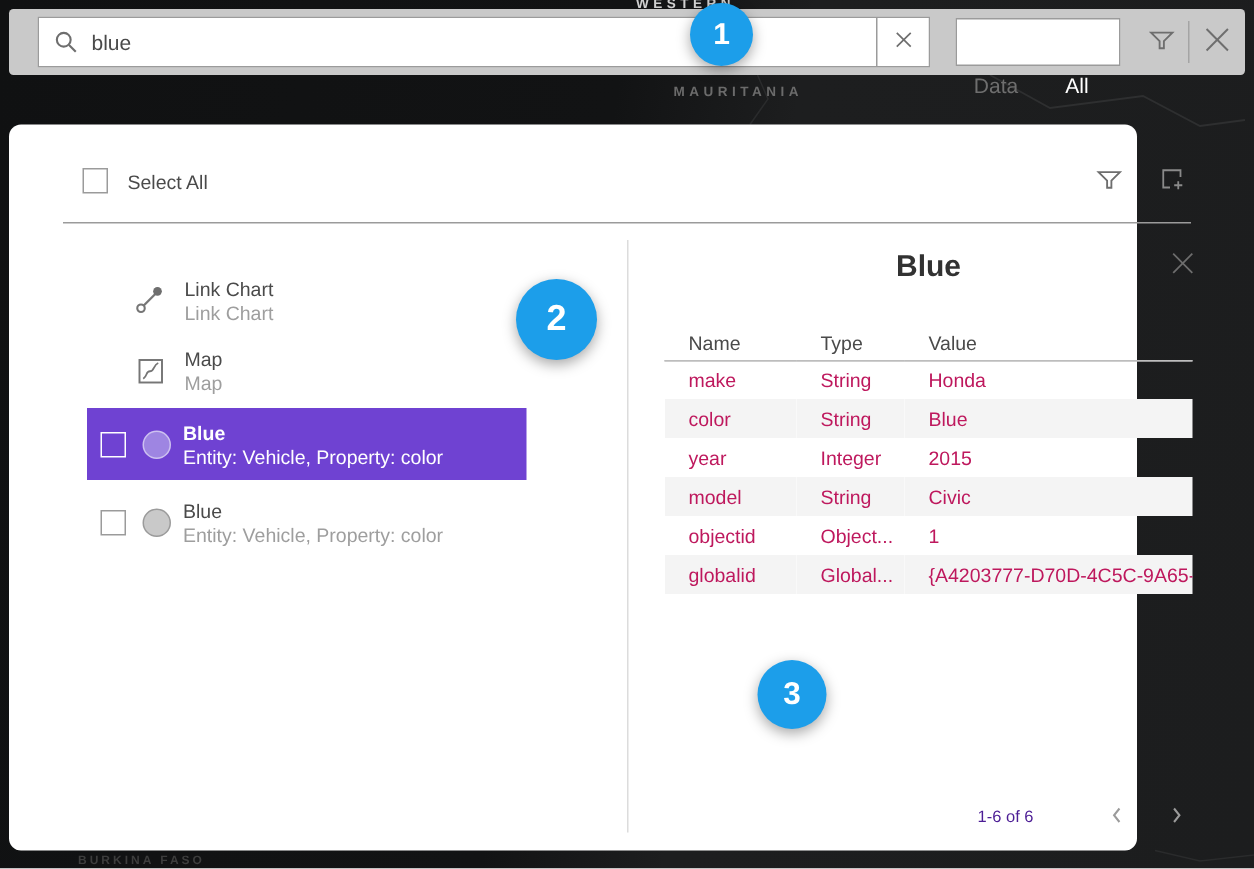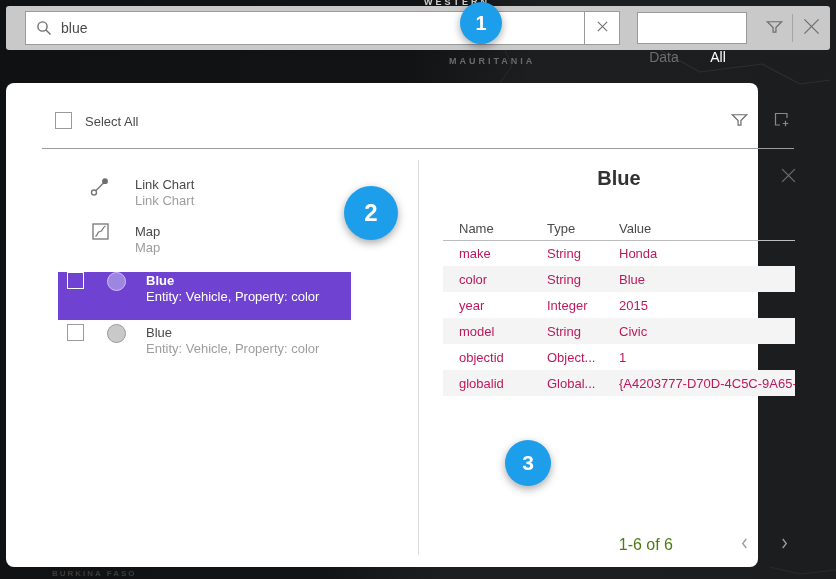--- a/index.html
+++ b/index.html
@@ -61,21 +61,21 @@
   .select-all-label { position:absolute; left:79px; top:31px; font-size:13px; color:#4a4a4a; }
   .ph-btn { position:absolute; top:27px; width:22px; height:22px; background:none; border:none;
     display:flex; align-items:center; justify-content:center; cursor:pointer; }
   .ph-btn.funnel { left:722px; }
   .ph-btn.add { left:765px; }
   .h-divider { position:absolute; left:36px; top:65px; width:752px; height:1px; background:#9b9b9b; }
   .v-divider { position:absolute; left:412px; top:77px; width:1px; height:395px; background:#dcdcdc; }
   
   .result-item {
     position:absolute; left:52px; width:293px; height:48px;
-    display:flex; cursor:pointer;gap:12px;
+    display:flex; align-items:center; cursor:pointer;
   }
   .ri-icon-wrap { width:30px; margin-left:27px; display:flex; justify-content:center; }
   .ri-check { margin-left:9px; }
   .ri-circle {
     width:19px; height:19px; border-radius:50%; margin-left:11px;
     background:#c9c9c9; border:1.5px solid #9b9b9b; flex:none;
   }
   .ri-text { margin-left:8px; display:flex; flex-direction:column; }
   .ri-title { font-size:13px; color:#4a4a4a; line-height:17px; }
   .ri-sub { font-size:13px; color:#9e9e9e; line-height:15px; }
@@ -103,21 +103,21 @@
   .detail-table col.c-name { width:88px; } .detail-table col.c-type { width:72px; }
   .detail-table td {
     height:26px; color:#be185d; padding-left:16px; white-space:nowrap;
     overflow:hidden;
   }
   .detail-table tr.alt td { background:#f4f4f4; }
   .pagination {
     position:absolute; left:437px; top:451px; width:352px; height:22px;
     display:flex; justify-content:flex-end; align-items:center;
   }
-  .page-label { font-size:16px; color:#4d7c0f; margin-right:42px; }
+  .page-label { font-size:11px; color:#4c1d95; margin-right:26px; }
   .page-btn { width:22px; height:22px; background:none; border:none; display:flex;
     align-items:center; justify-content:center; cursor:pointer; margin-left:18px; }
   
   .badge {
     position:absolute; border-radius:50%; background:#1c9eea; color:#fff;
     font-weight:bold; display:flex; align-items:center; justify-content:center;
     box-shadow:0 3px 9px rgba(0,0,0,0.35); z-index:40;
   }
   .badge-1 { left:460px; top:2px; width:42px; height:42px; font-size:20px; }
   .badge-2 { left:344px; top:186px; width:54px; height:54px; font-size:24px; }

